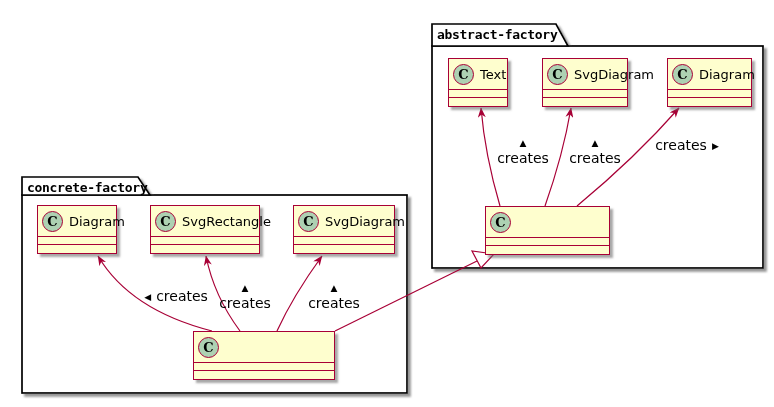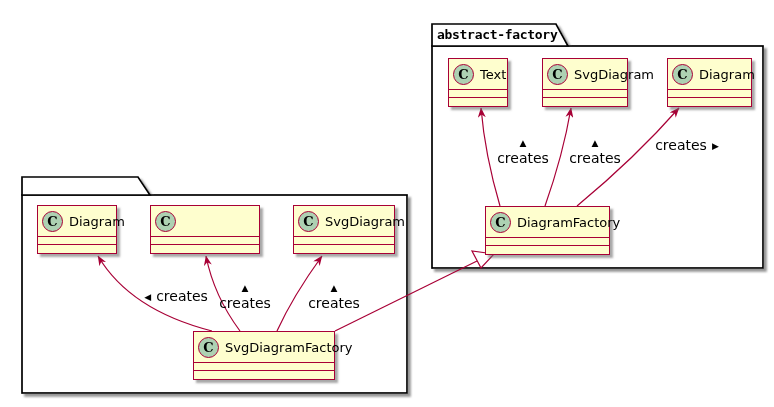--- a/index.html
+++ b/index.html
@@ -68,20 +68,21 @@
     <path d="M 240,331 Q 214,296 206,256" fill="none" stroke="#A80036" stroke-width="1.2" marker-end="url(#arrowhead)"></path>
     <path d="M 277,331 Q 293,296 322,256" fill="none" stroke="#A80036" stroke-width="1.2" marker-end="url(#arrowhead)"></path>
 
     <g>
       <line x1="335" y1="331" x2="477" y2="261" stroke="#A80036" stroke-width="1.2"></line>
       <polygon points="494,254 472,251 481,268" fill="#ffffff" stroke="#A80036" stroke-width="1.2"></polygon>
     </g>
   </svg>
 
   <div class="pkg-label" style="left:437px;top:27px;">abstract-factory</div>
+  <div class="pkg-label" style="left:27px;top:180px;">concrete-factory</div>
 
   <div class="cls" style="left:448px;top:58px;width:60px;">
     <div class="cls-title">
       <span class="circ">C</span>
       <span class="cls-name">Text</span>
     </div>
     <div class="cls-comp"></div>
     <div class="cls-comp"></div>
   </div>
 
@@ -99,56 +100,55 @@
       <span class="circ">C</span>
       <span class="cls-name">Diagram</span>
     </div>
     <div class="cls-comp"></div>
     <div class="cls-comp"></div>
   </div>
 
   <div class="cls" style="left:485px;top:206px;width:125px;">
     <div class="cls-title">
       <span class="circ">C</span>
-      <span class="cls-name">DiagramFactory</span>
     </div>
     <div class="cls-comp"></div>
     <div class="cls-comp"></div>
   </div>
 
   <div class="cls" style="left:37px;top:205px;width:80px;">
     <div class="cls-title">
       <span class="circ">C</span>
       <span class="cls-name">Diagram</span>
     </div>
     <div class="cls-comp"></div>
     <div class="cls-comp"></div>
   </div>
 
   <div class="cls" style="left:150px;top:205px;width:110px;">
     <div class="cls-title">
       <span class="circ">C</span>
+      <span class="cls-name">SvgRectangle</span>
     </div>
     <div class="cls-comp"></div>
     <div class="cls-comp"></div>
   </div>
 
   <div class="cls" style="left:293px;top:205px;width:102px;">
     <div class="cls-title">
       <span class="circ">C</span>
       <span class="cls-name">SvgDiagram</span>
     </div>
     <div class="cls-comp"></div>
     <div class="cls-comp"></div>
   </div>
 
   <div class="cls" style="left:193px;top:331px;width:142px;">
     <div class="cls-title">
       <span class="circ">C</span>
-      <span class="cls-name">SvgDiagramFactory</span>
     </div>
     <div class="cls-comp"></div>
     <div class="cls-comp"></div>
   </div>
 
   <div class="elabel" style="left:523px;top:138px;">
     <span class="tri">▲</span>
     <span class="word">creates</span>
   </div>
   <div class="elabel" style="left:595px;top:138px;">

